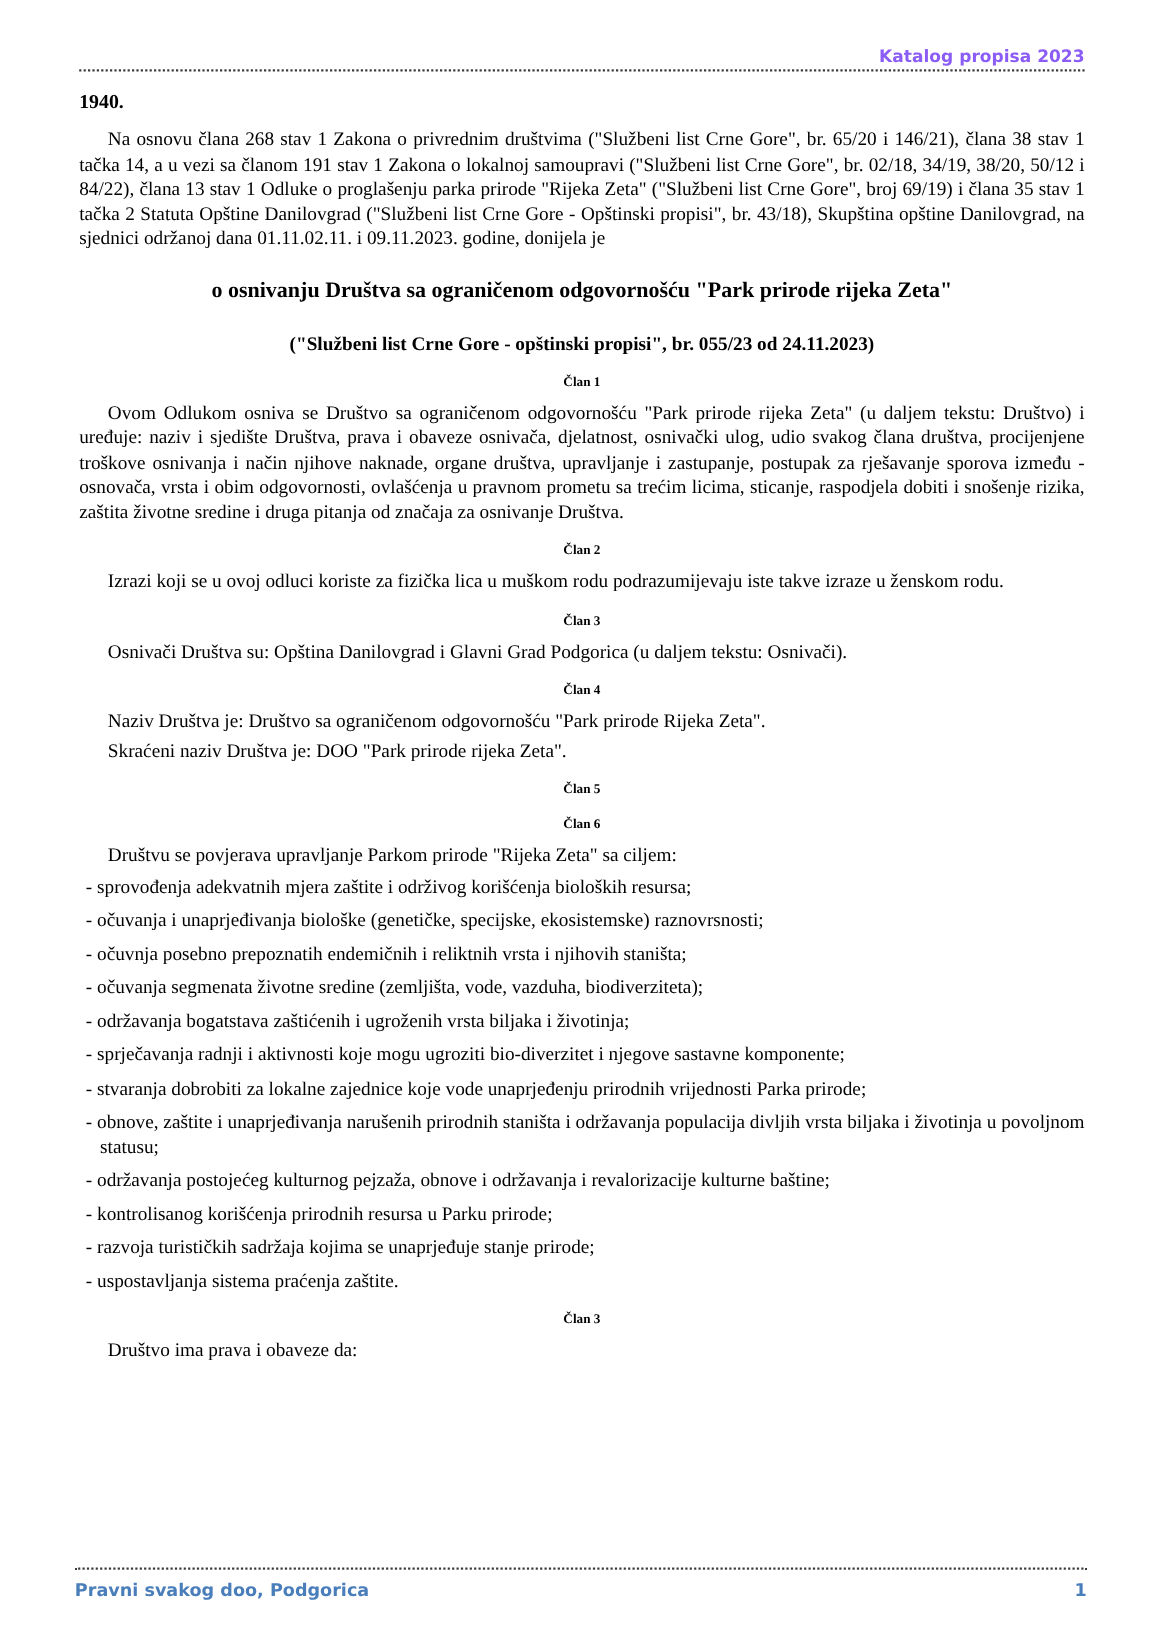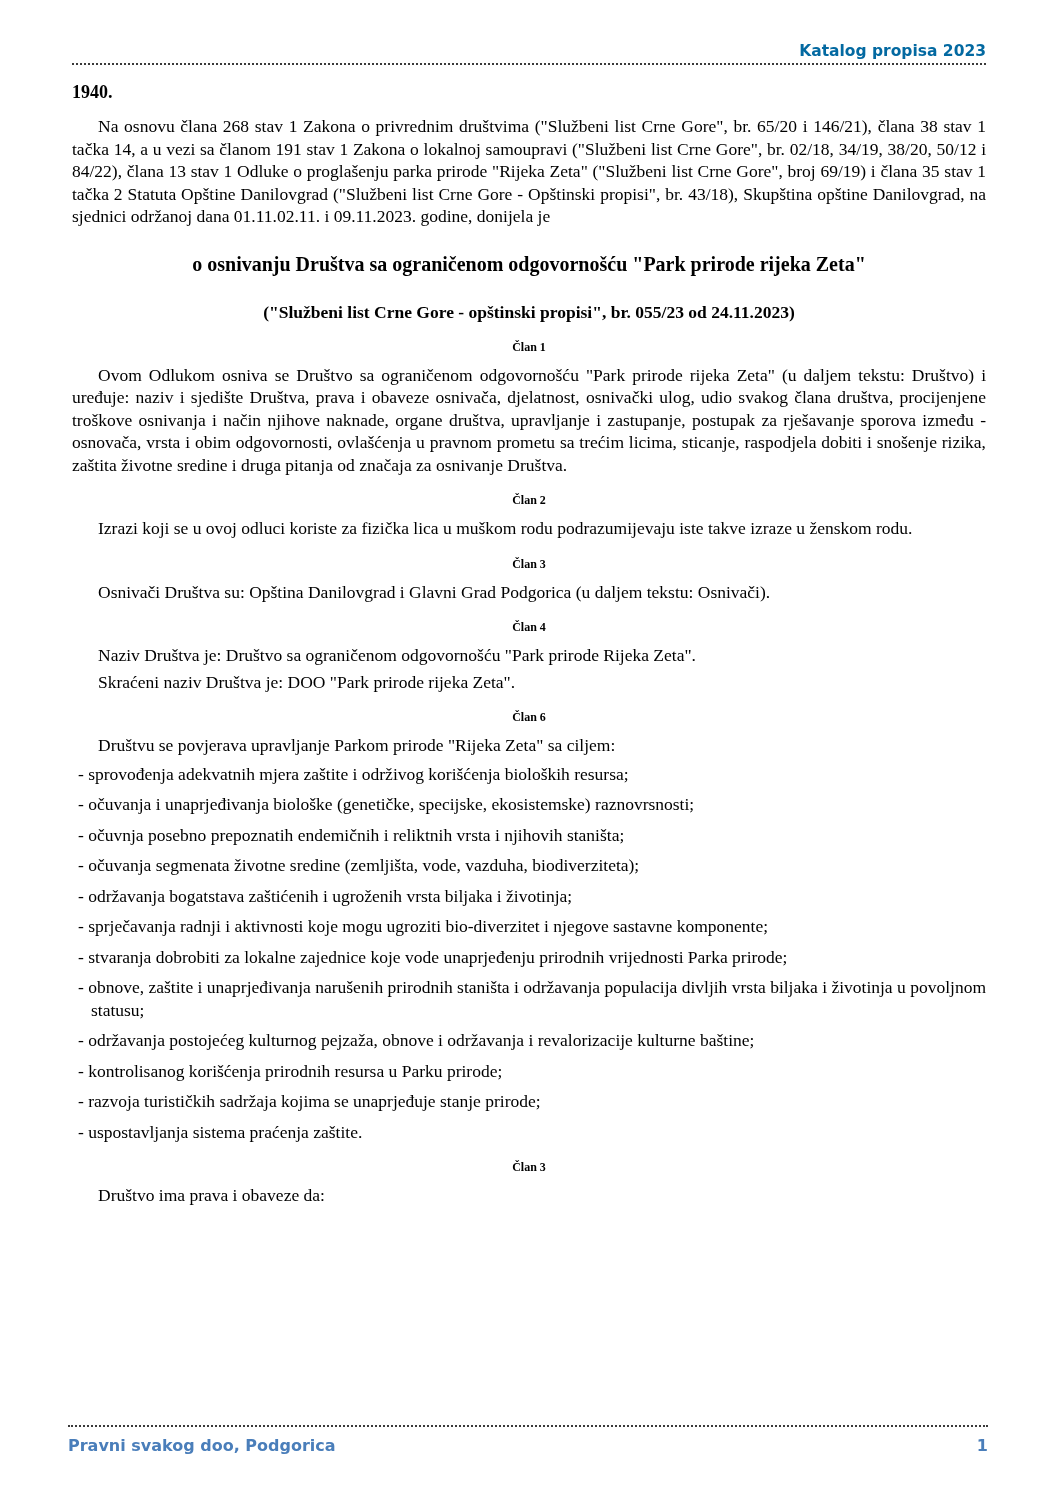--- a/index.html
+++ b/index.html
@@ -21,21 +21,21 @@
     height: 1497px;
     padding: 42px 72px 0 72px;
     position: relative;
   }
   
   .page-header {
     text-align: right;
     font-family: "DejaVu Sans", sans-serif;
     font-weight: bold;
     font-size: 15.5px;
-    color: #0369a1;
+    color: #8b5cf6;
     padding-bottom: 3px;
   }
   .dotted-rule {
     border-bottom: 2px dotted #3a3a3a;
     height: 0;
   }
   
   .doc-number {
     font-weight: bold;
     font-size: 18px;
@@ -134,20 +134,21 @@
       <p class="para">Osnivači Društva su: Opština Danilovgrad i Glavni Grad Podgorica (u daljem tekstu: Osnivači).</p>
     </section>
 
     <section>
       <h4 class="clan-heading">Član 4</h4>
       <p class="para">Naziv Društva je: Društvo sa ograničenom odgovornošću "Park prirode Rijeka Zeta".</p>
       <p class="para">Skraćeni naziv Društva je: DOO "Park prirode rijeka Zeta".</p>
     </section>
 
     <section>
+      <h4 class="clan-heading">Član 5</h4>
     </section>
 
     <section>
       <h4 class="clan-heading">Član 6</h4>
       <p class="para">Društvu se povjerava upravljanje Parkom prirode "Rijeka Zeta" sa ciljem:</p>
       <div class="goal-list">
         <div class="li-item">- sprovođenja adekvatnih mjera zaštite i održivog korišćenja bioloških resursa;</div>
         <div class="li-item">- očuvanja i unaprjeđivanja biološke (genetičke, specijske, ekosistemske) raznovrsnosti;</div>
         <div class="li-item">- očuvnja posebno prepoznatih endemičnih i reliktnih vrsta i njihovih staništa;</div>
         <div class="li-item">- očuvanja segmenata životne sredine (zemljišta, vode, vazduha, biodiverziteta);</div>

